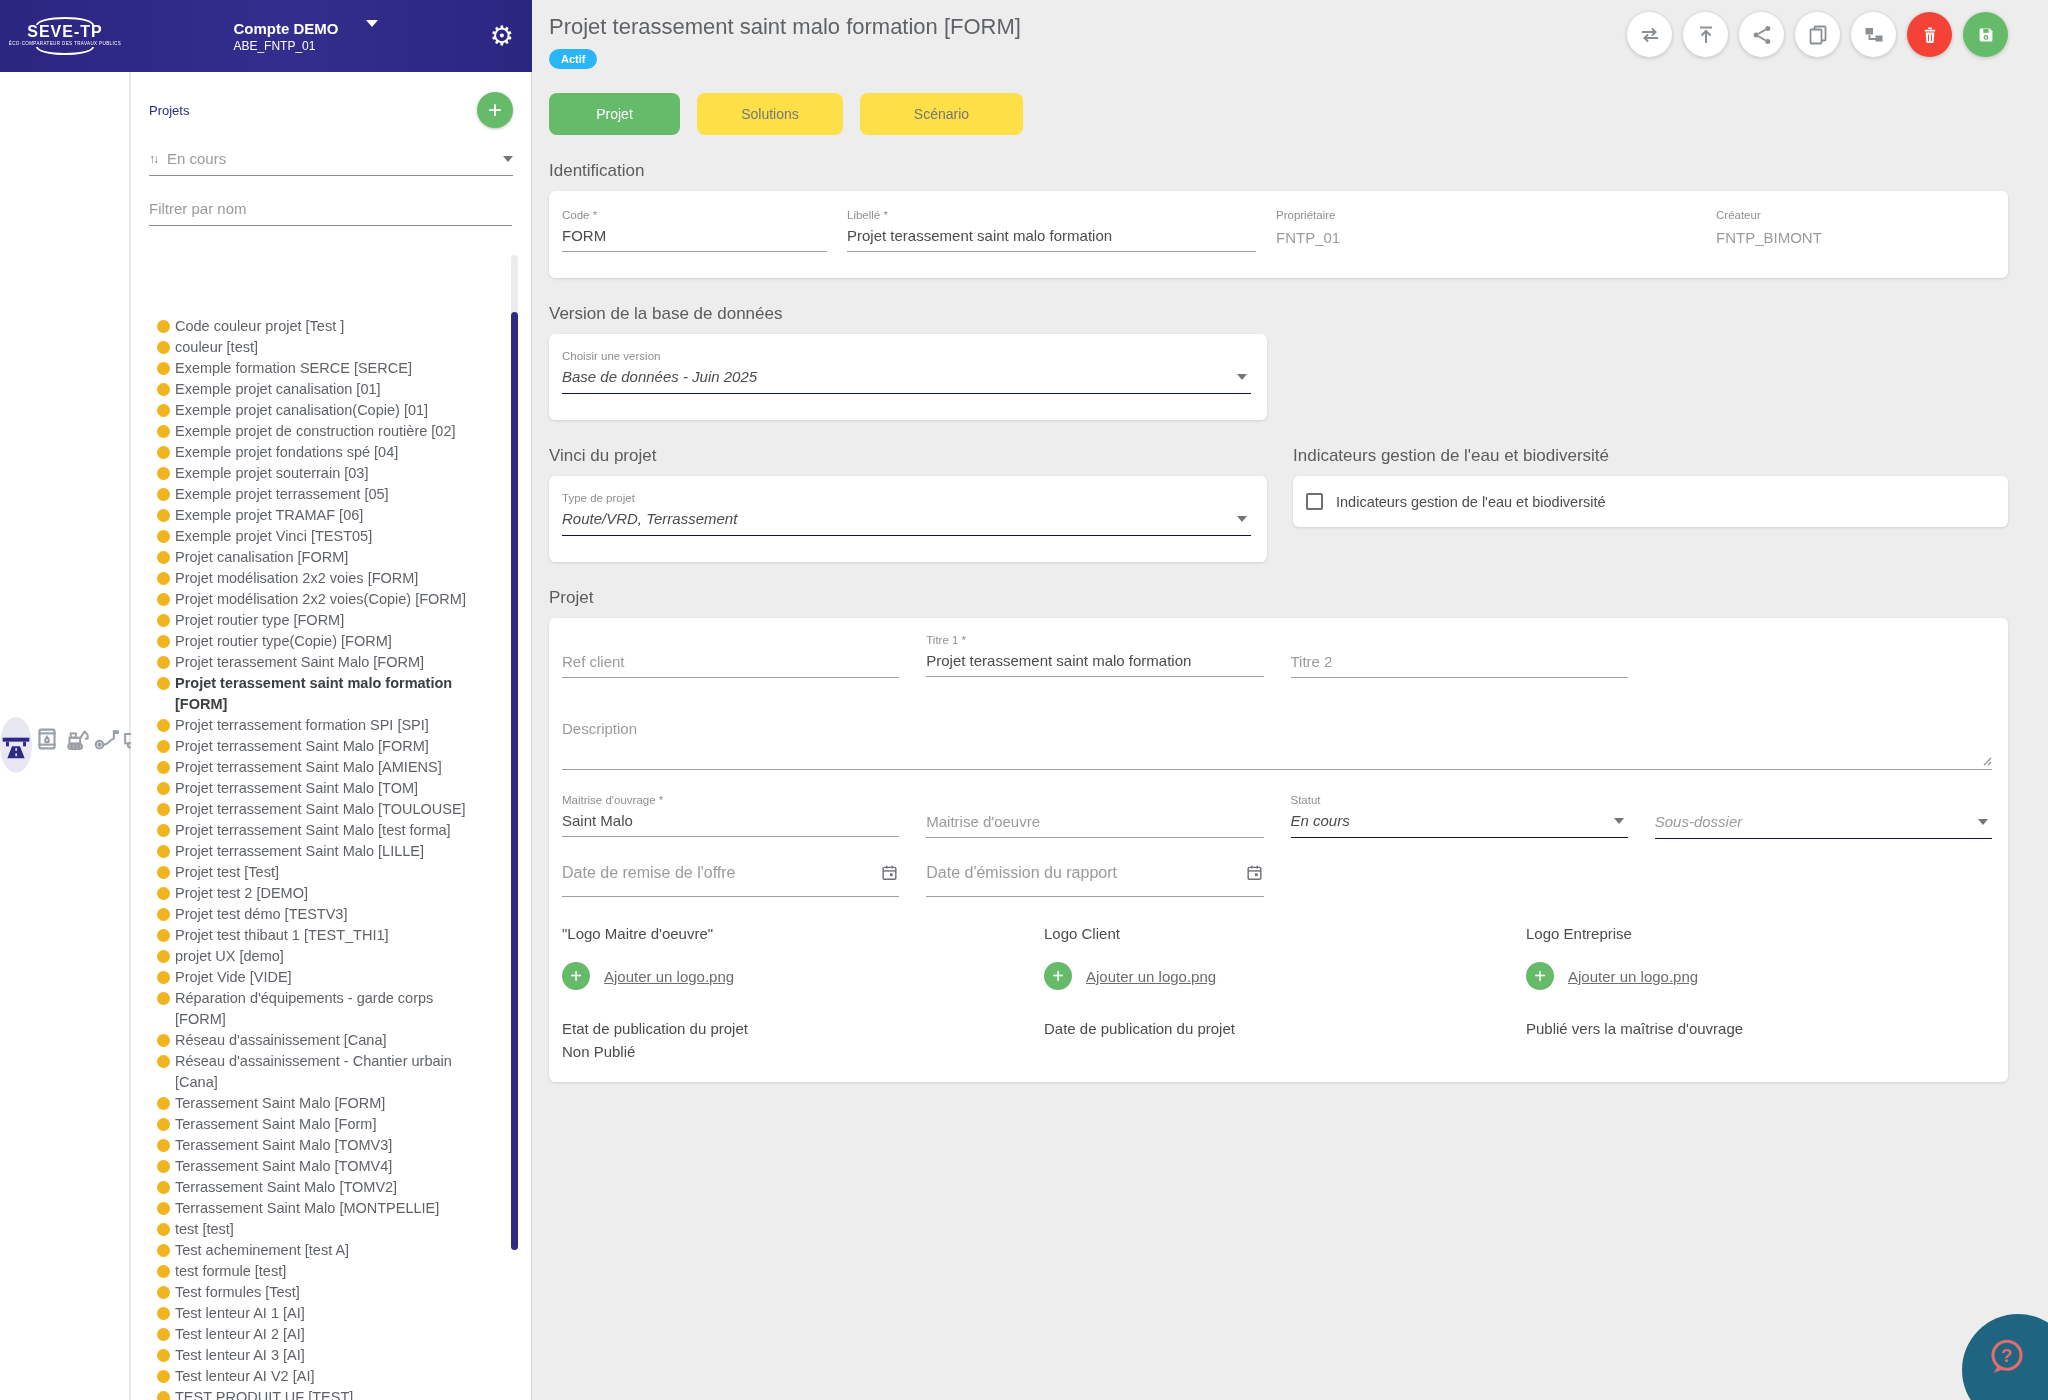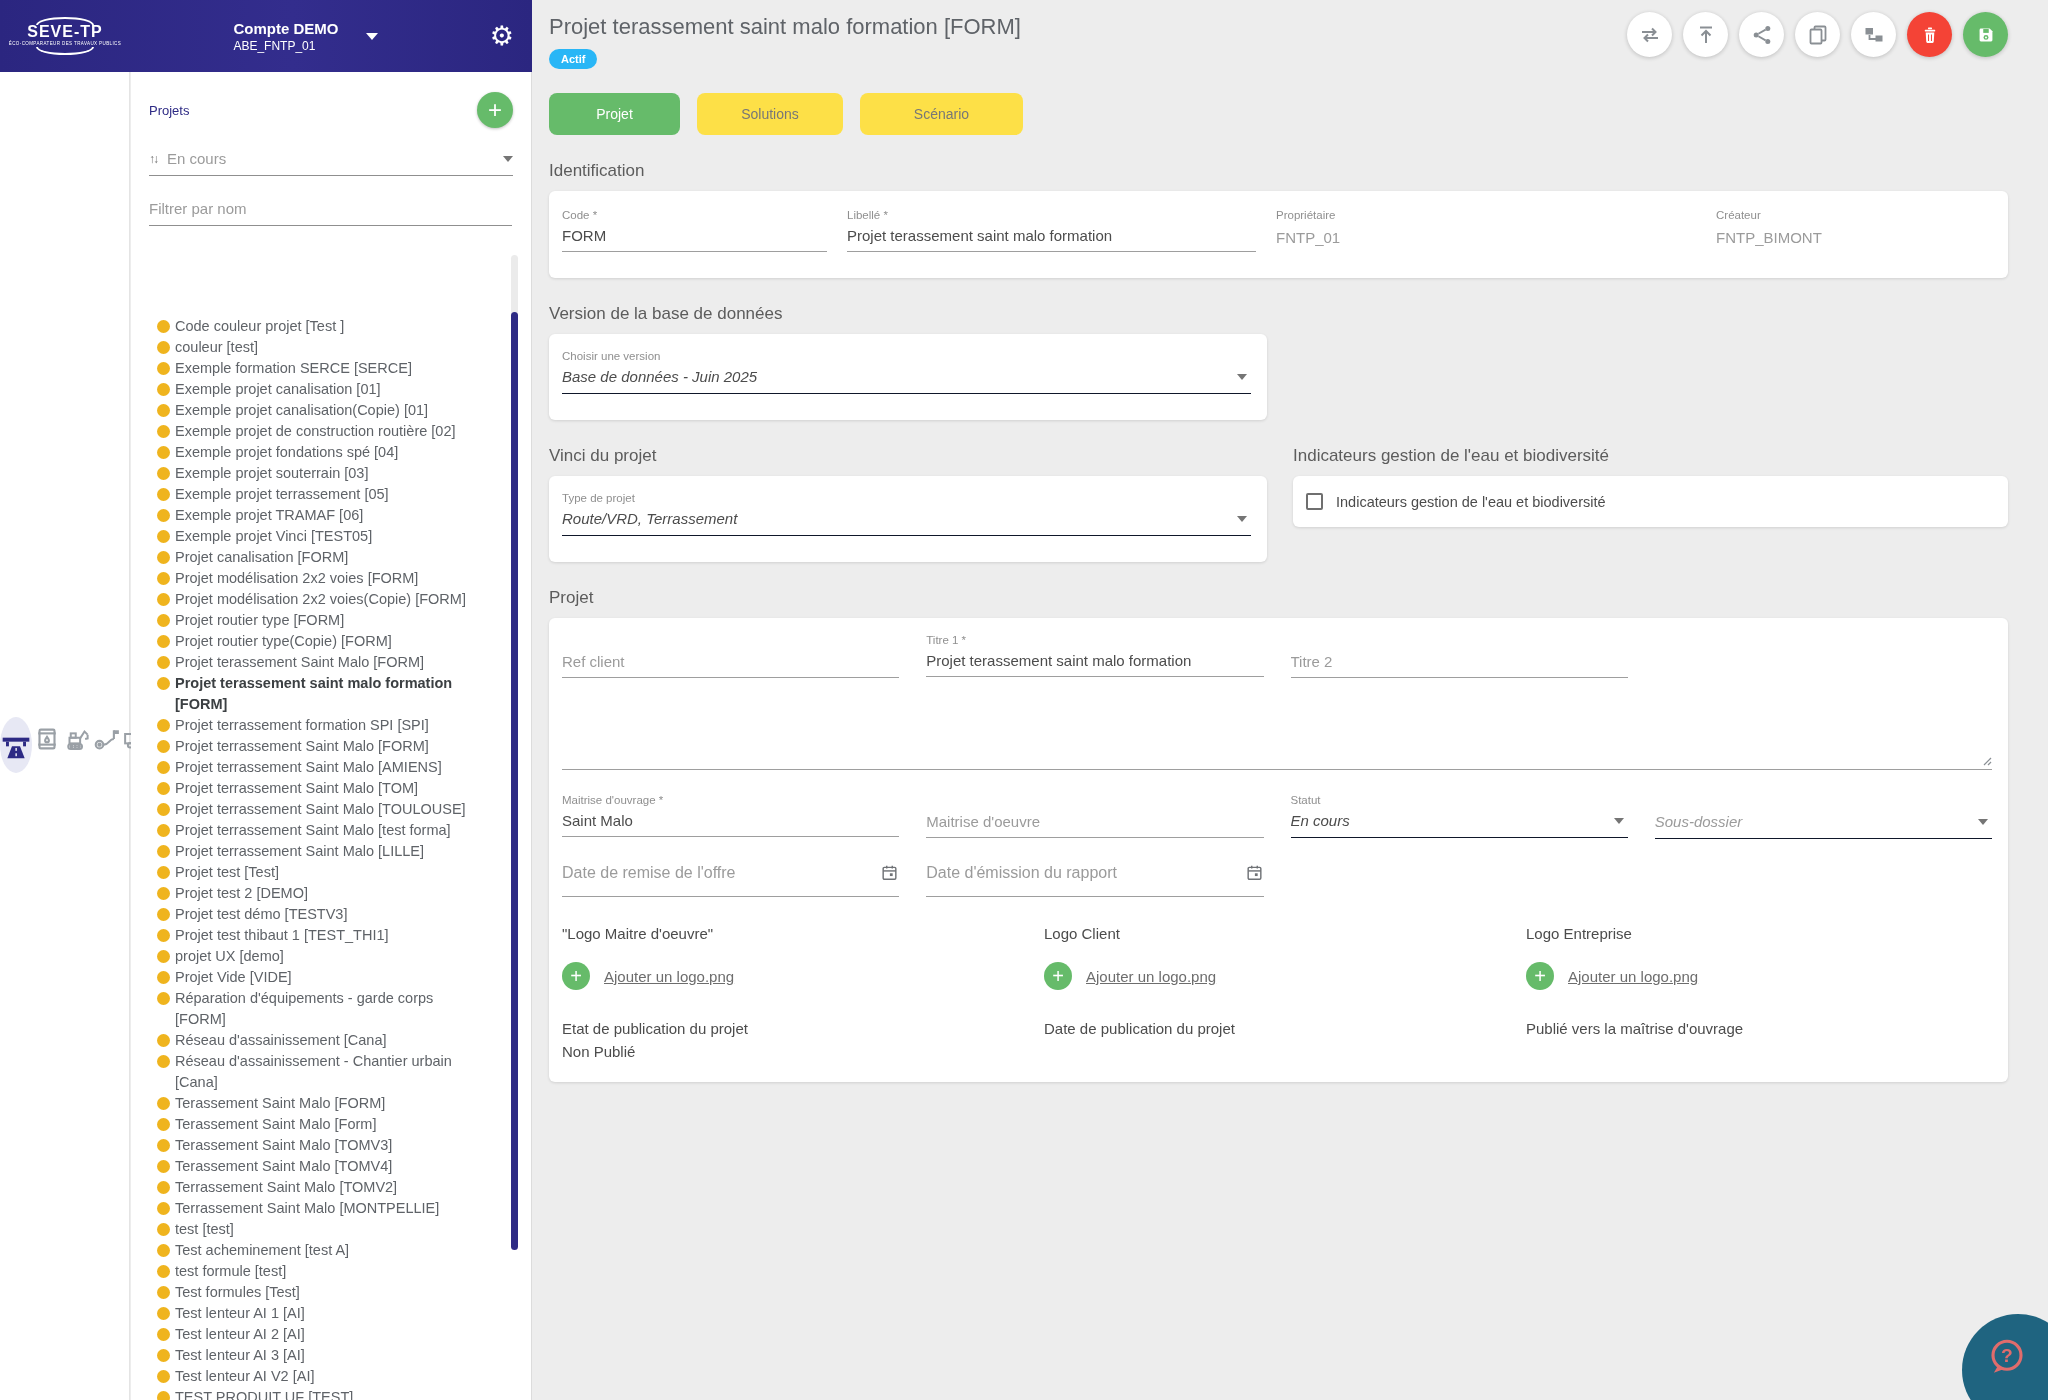--- a/index.html
+++ b/index.html
@@ -5,21 +5,21 @@
   * { box-sizing: border-box; margin: 0; padding: 0; }
   html,body { width:2048px; height:1400px; overflow:hidden; font-family:"Liberation Sans",sans-serif; background:#ededed; }
 
   
   .top-header { position:absolute; left:0; top:0; width:532px; height:72px; background:linear-gradient(90deg,#2b2680,#332d8d 55%,#2b2680); display:flex; align-items:center; z-index:5; }
   .logo-block { width:130px; display:flex; flex-direction:column; align-items:center; color:#fff; }
   .logo-title { font-size:16px; font-weight:bold; letter-spacing:1px; line-height:14px; }
   .logo-sub { font-size:4.5px; letter-spacing:.4px; margin-top:2px; white-space:nowrap; }
   .logo-arc { width:58px; height:8px; border:2px solid #fff; border-bottom:none; border-radius:50% 50% 0 0/100% 100% 0 0; }
   .logo-arc.flip { transform:rotate(180deg); margin-top:1px; }
-  .account { flex:1; display:flex; align-items:center; justify-content:center; gap:28px; color:#fff; cursor:pointer; }
+  .account { flex:1; display:flex; align-items:flex-start; justify-content:center; gap:28px; color:#fff; cursor:pointer; }
   .account-names { text-align:left; }
   .account-name { font-size:15px; font-weight:bold; }
   .account-code { font-size:12px; margin-top:2px; }
   .caret-down { width:0; height:0; border-left:6px solid transparent; border-right:6px solid transparent; border-top:7px solid #fff; }
   .gear { color:#fff; font-size:27px; margin:0 18px 0 8px; line-height:1; cursor:pointer; }
 
   
   .icon-rail { position:absolute; left:0; top:72px; width:130px; bottom:0; background:#fff; border-right:1px solid #e4e4e4; display:flex; flex-direction:row; align-items:center; }
   .rail-btn { width:56px; height:56px; border-radius:50%; display:flex; align-items:center; justify-content:center; margin-top:6px; cursor:pointer; }
   .rail-btn.first { margin-top:18px; }
@@ -582,20 +582,21 @@
         <input class="u-input" value="Projet terassement saint malo formation" style="">
       </div>
       <div>
         <div class="lblspace"></div>
         <input class="u-input" placeholder="Titre 2" style="">
       </div>
       <div></div>
     </div>
 
     <div class="desc-wrap">
+      <div class="desc-ph">Description</div>
       <svg class="resize-handle" width="10" height="10" viewBox="0 0 10 10">
           <g stroke="#8a8f94" stroke-width="1.2">
             <line x1="2" y1="9" x2="9" y2="2"></line>
             <line x1="6" y1="9" x2="9" y2="6"></line>
           </g>
         </svg>
     </div>
 
     <div class="grid4 mt24">
       <div>

